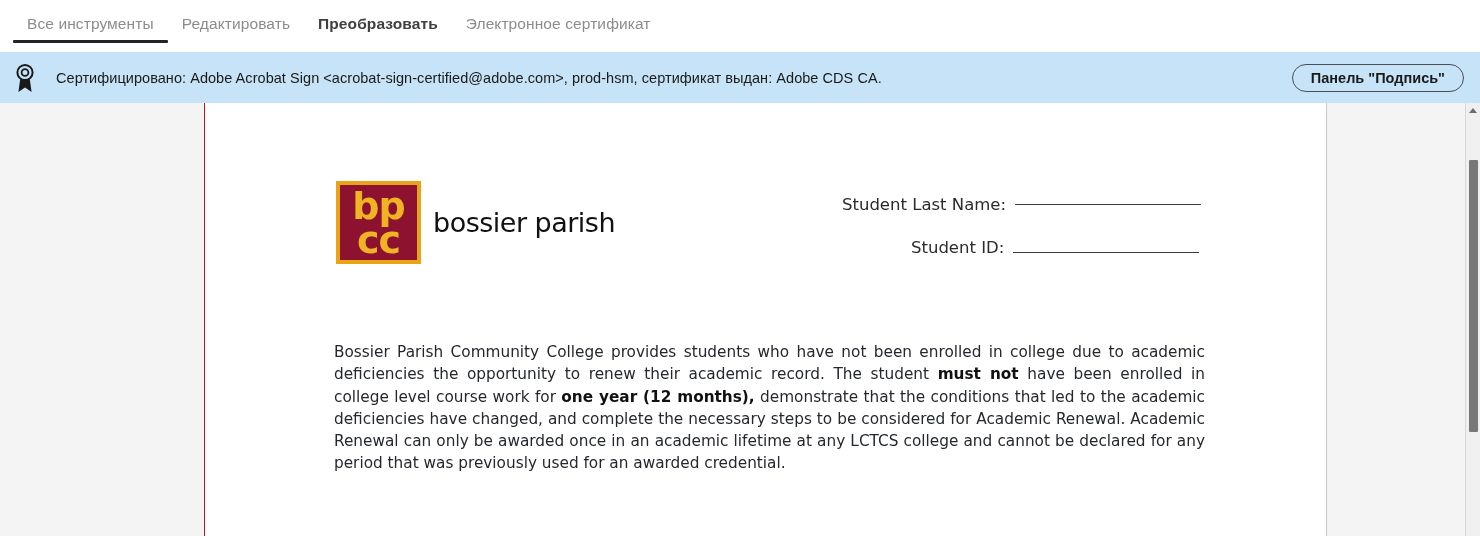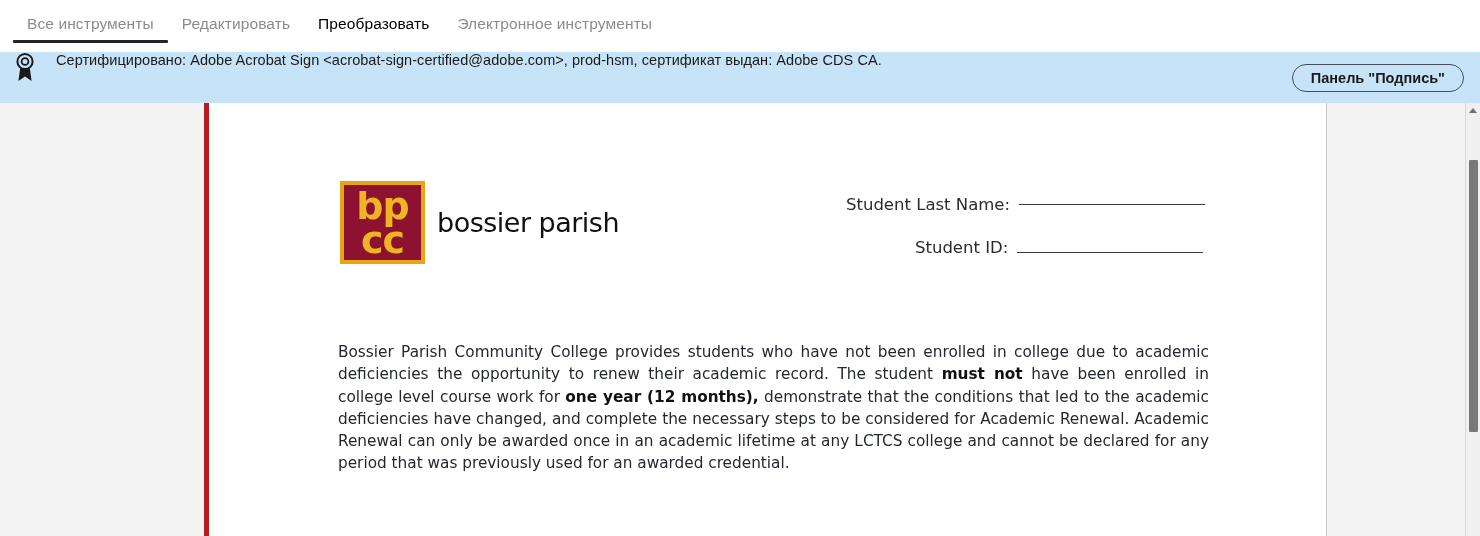--- a/index.html
+++ b/index.html
@@ -35,39 +35,40 @@
     height: 47px;
     display: flex;
     align-items: center;
     padding: 8px 14px;
     font-size: 15.5px;
     color: #8c8c8c;
     white-space: nowrap;
     cursor: pointer;
     letter-spacing: 0.1px;
   }
-  .tab.bold { color: #000000; font-weight: normal; }
+  .tab.bold { color: #404040; font-weight: bold; }
   .tab .tab-underline {
     position: absolute;
     left: 0; right: 0;
     bottom: 4px;
     height: 3px;
     background: #222428;
     border-radius: 1px;
     display: none;
   }
   .tab.active .tab-underline { display: block; }
 
   
   .certbar {
     position: absolute;
     left: 0; top: 52px;
     width: 1480px; height: 51px;
     background: #c6e3f7;
     display: flex;
+    align-items: center;
     padding-left: 14px;
     padding-right: 14px;
   }
   .cert-icon {
     width: 22px; height: 30px;
     flex: 0 0 22px;
     margin-right: 20px;
     position: relative;
   }
   .cert-text {
@@ -104,21 +105,21 @@
     width: 1465px; height: 433px;
     background: #f4f4f4;
     overflow: hidden;
   }
   .page {
     position: absolute;
     left: 204px; top: 0;
     width: 1123px;
     height: 433px;
     background: #ffffff;
-    border-left: 5px solid #b91c1c;
+    border-left: 1px solid #b91c1c;
     border-right: 1px solid #c8c8c8;
   }
 
   
   .doc-inner {
     position: absolute;
     left: 0; top: 0;
     width: 1123px; height: 433px;
   }
   .logo-block {
@@ -259,21 +260,21 @@
     </div>
     <div class="tab">
       <span>Редактировать</span>
 
     </div>
     <div class="tab bold">
       <span>Преобразовать</span>
 
     </div>
     <div class="tab">
-      <span>Электронное инструменты</span>
+      <span>Электронное сертификат</span>
 
     </div>
   </div>
 
   <div class="certbar">
     <span class="cert-icon">
       <svg width="22" height="30" viewBox="0 0 22 30" aria-hidden="true">
         <circle cx="11" cy="9.5" r="7.6" fill="none" stroke="#1a1a1a" stroke-width="2"></circle>
         <circle cx="11" cy="9.5" r="3.4" fill="none" stroke="#1a1a1a" stroke-width="1.8"></circle>
         <path d="M6.2 16.2 L4.4 29 L11 24.6 L17.6 29 L15.8 16.2 Z" fill="#1a1a1a"></path>

